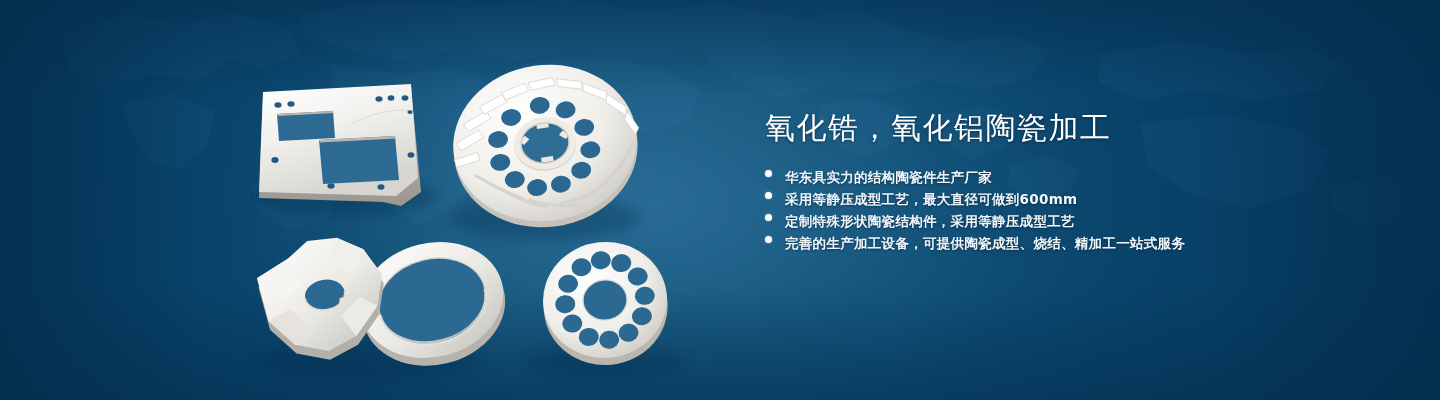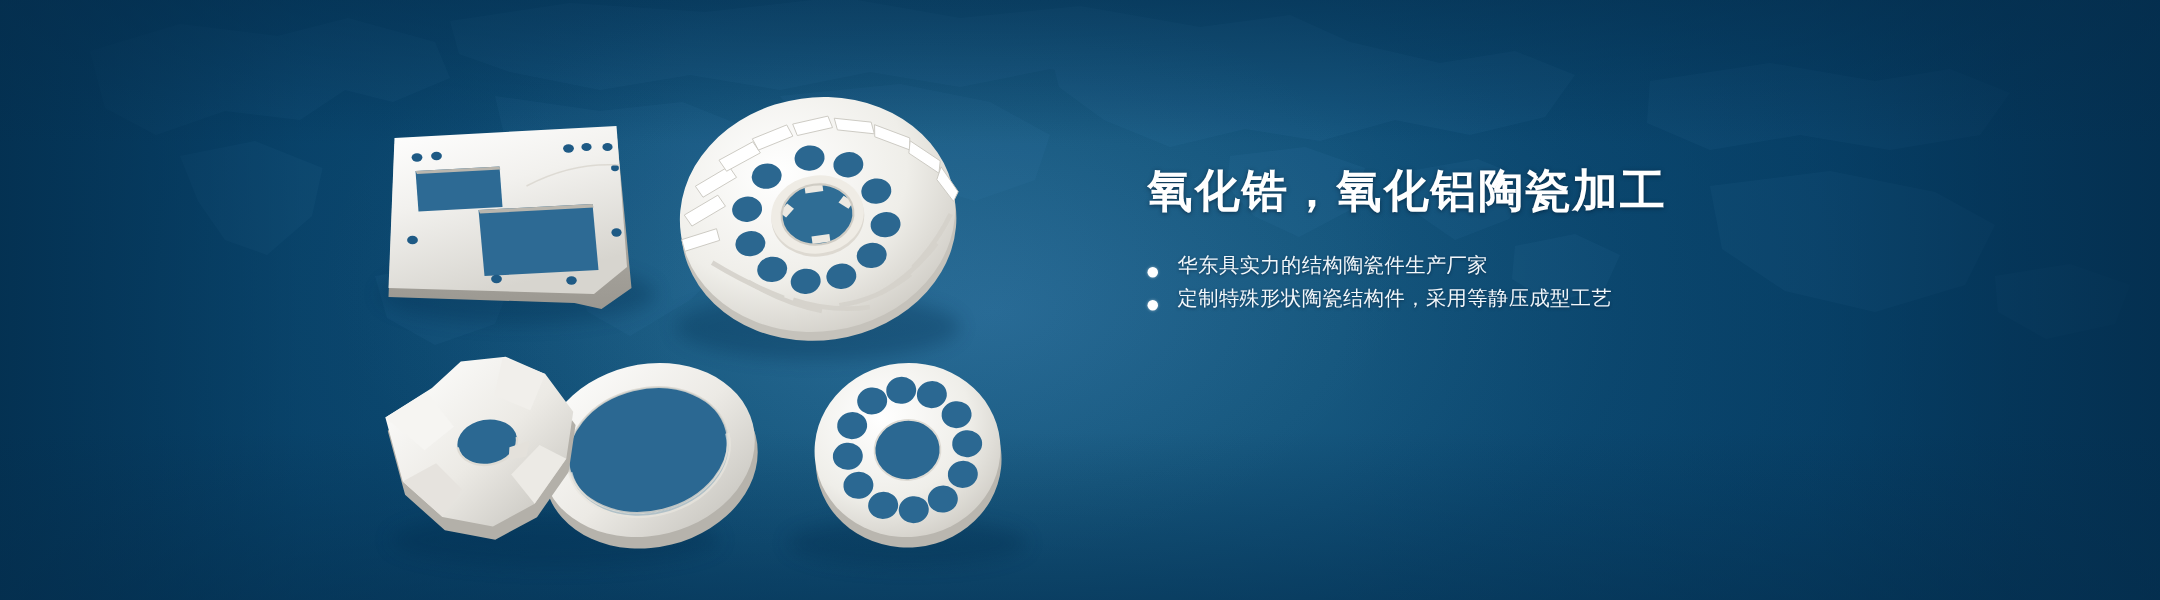--- a/index.html
+++ b/index.html
@@ -53,34 +53,35 @@
   .copy{
     position:absolute;
     left:765px; top:108px;
     width:620px;
   }
   .headline{
     color:#ffffff;
     font-size:30px;
     line-height:40px;
     letter-spacing:1.5px;
-    font-weight:700;
+    font-weight:400;
     margin:0 0 22px 0;
     white-space:nowrap;
     text-shadow:0 1px 3px rgba(0,18,36,0.55);
   }
   .bullets{
     list-style:none;
     margin:0; padding:0;
   }
   .bullets li{
     display:flex;
-    align-items:flex-end;
+    align-items:flex-start;
     margin:0 0 7px 0;
     height:15px;
+    font-weight:bold;
   }
   .dot{
     width:7px; height:7px;
     border-radius:50%;
     background:#ffffff;
     flex:0 0 7px;
     margin-right:13px;
     box-shadow:0 0 2px rgba(255,255,255,0.5);
   }
   .btext{
@@ -307,18 +308,26 @@
 
   <div class="copy">
     <h1 class="headline">氧化锆，氧化铝陶瓷加工</h1>
     <ul class="bullets">
       <li>
         <span class="dot"></span>
         <span class="btext">华东具实力的结构陶瓷件生产厂家</span>
       </li>
       <li>
         <span class="dot"></span>
+        <span class="btext">采用等静压成型工艺，最大直径可做到600mm</span>
+      </li>
+      <li>
+        <span class="dot"></span>
         <span class="btext">定制特殊形状陶瓷结构件，采用等静压成型工艺</span>
+      </li>
+      <li>
+        <span class="dot"></span>
+        <span class="btext">完善的生产加工设备，可提供陶瓷成型、烧结、精加工一站式服务</span>
       </li>
     </ul>
   </div>
 
 </div>
 
 </body></html>

